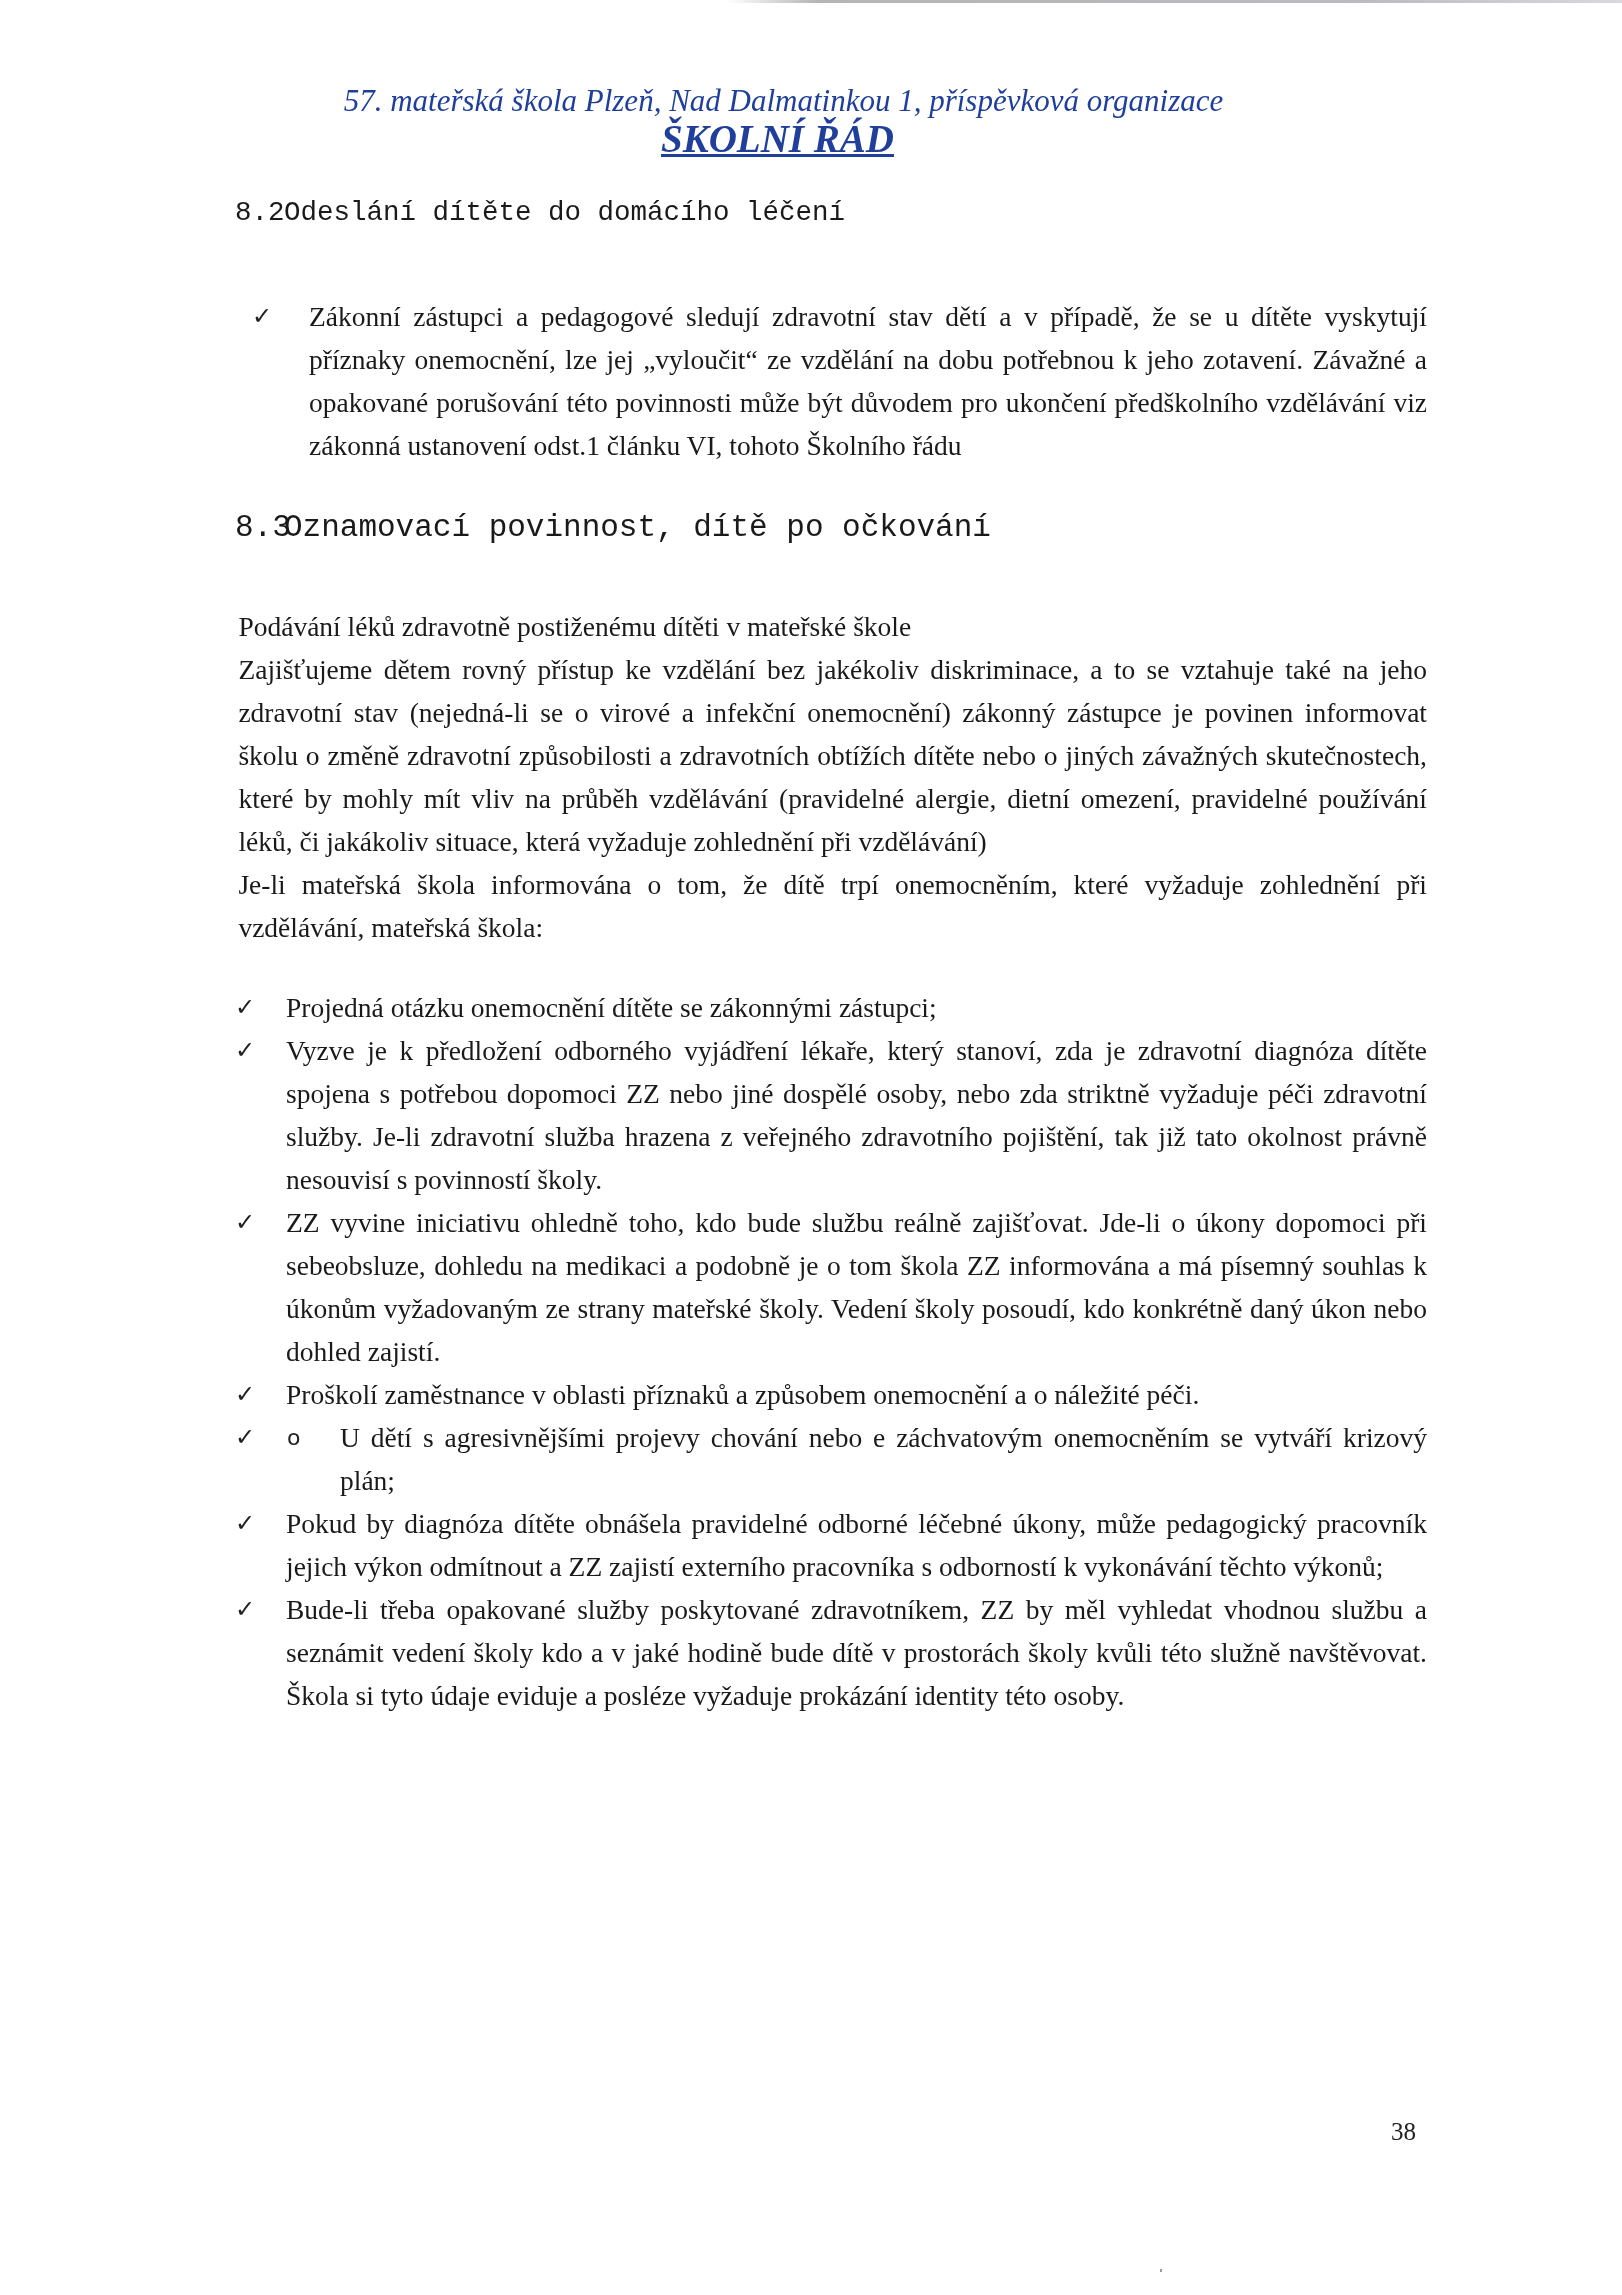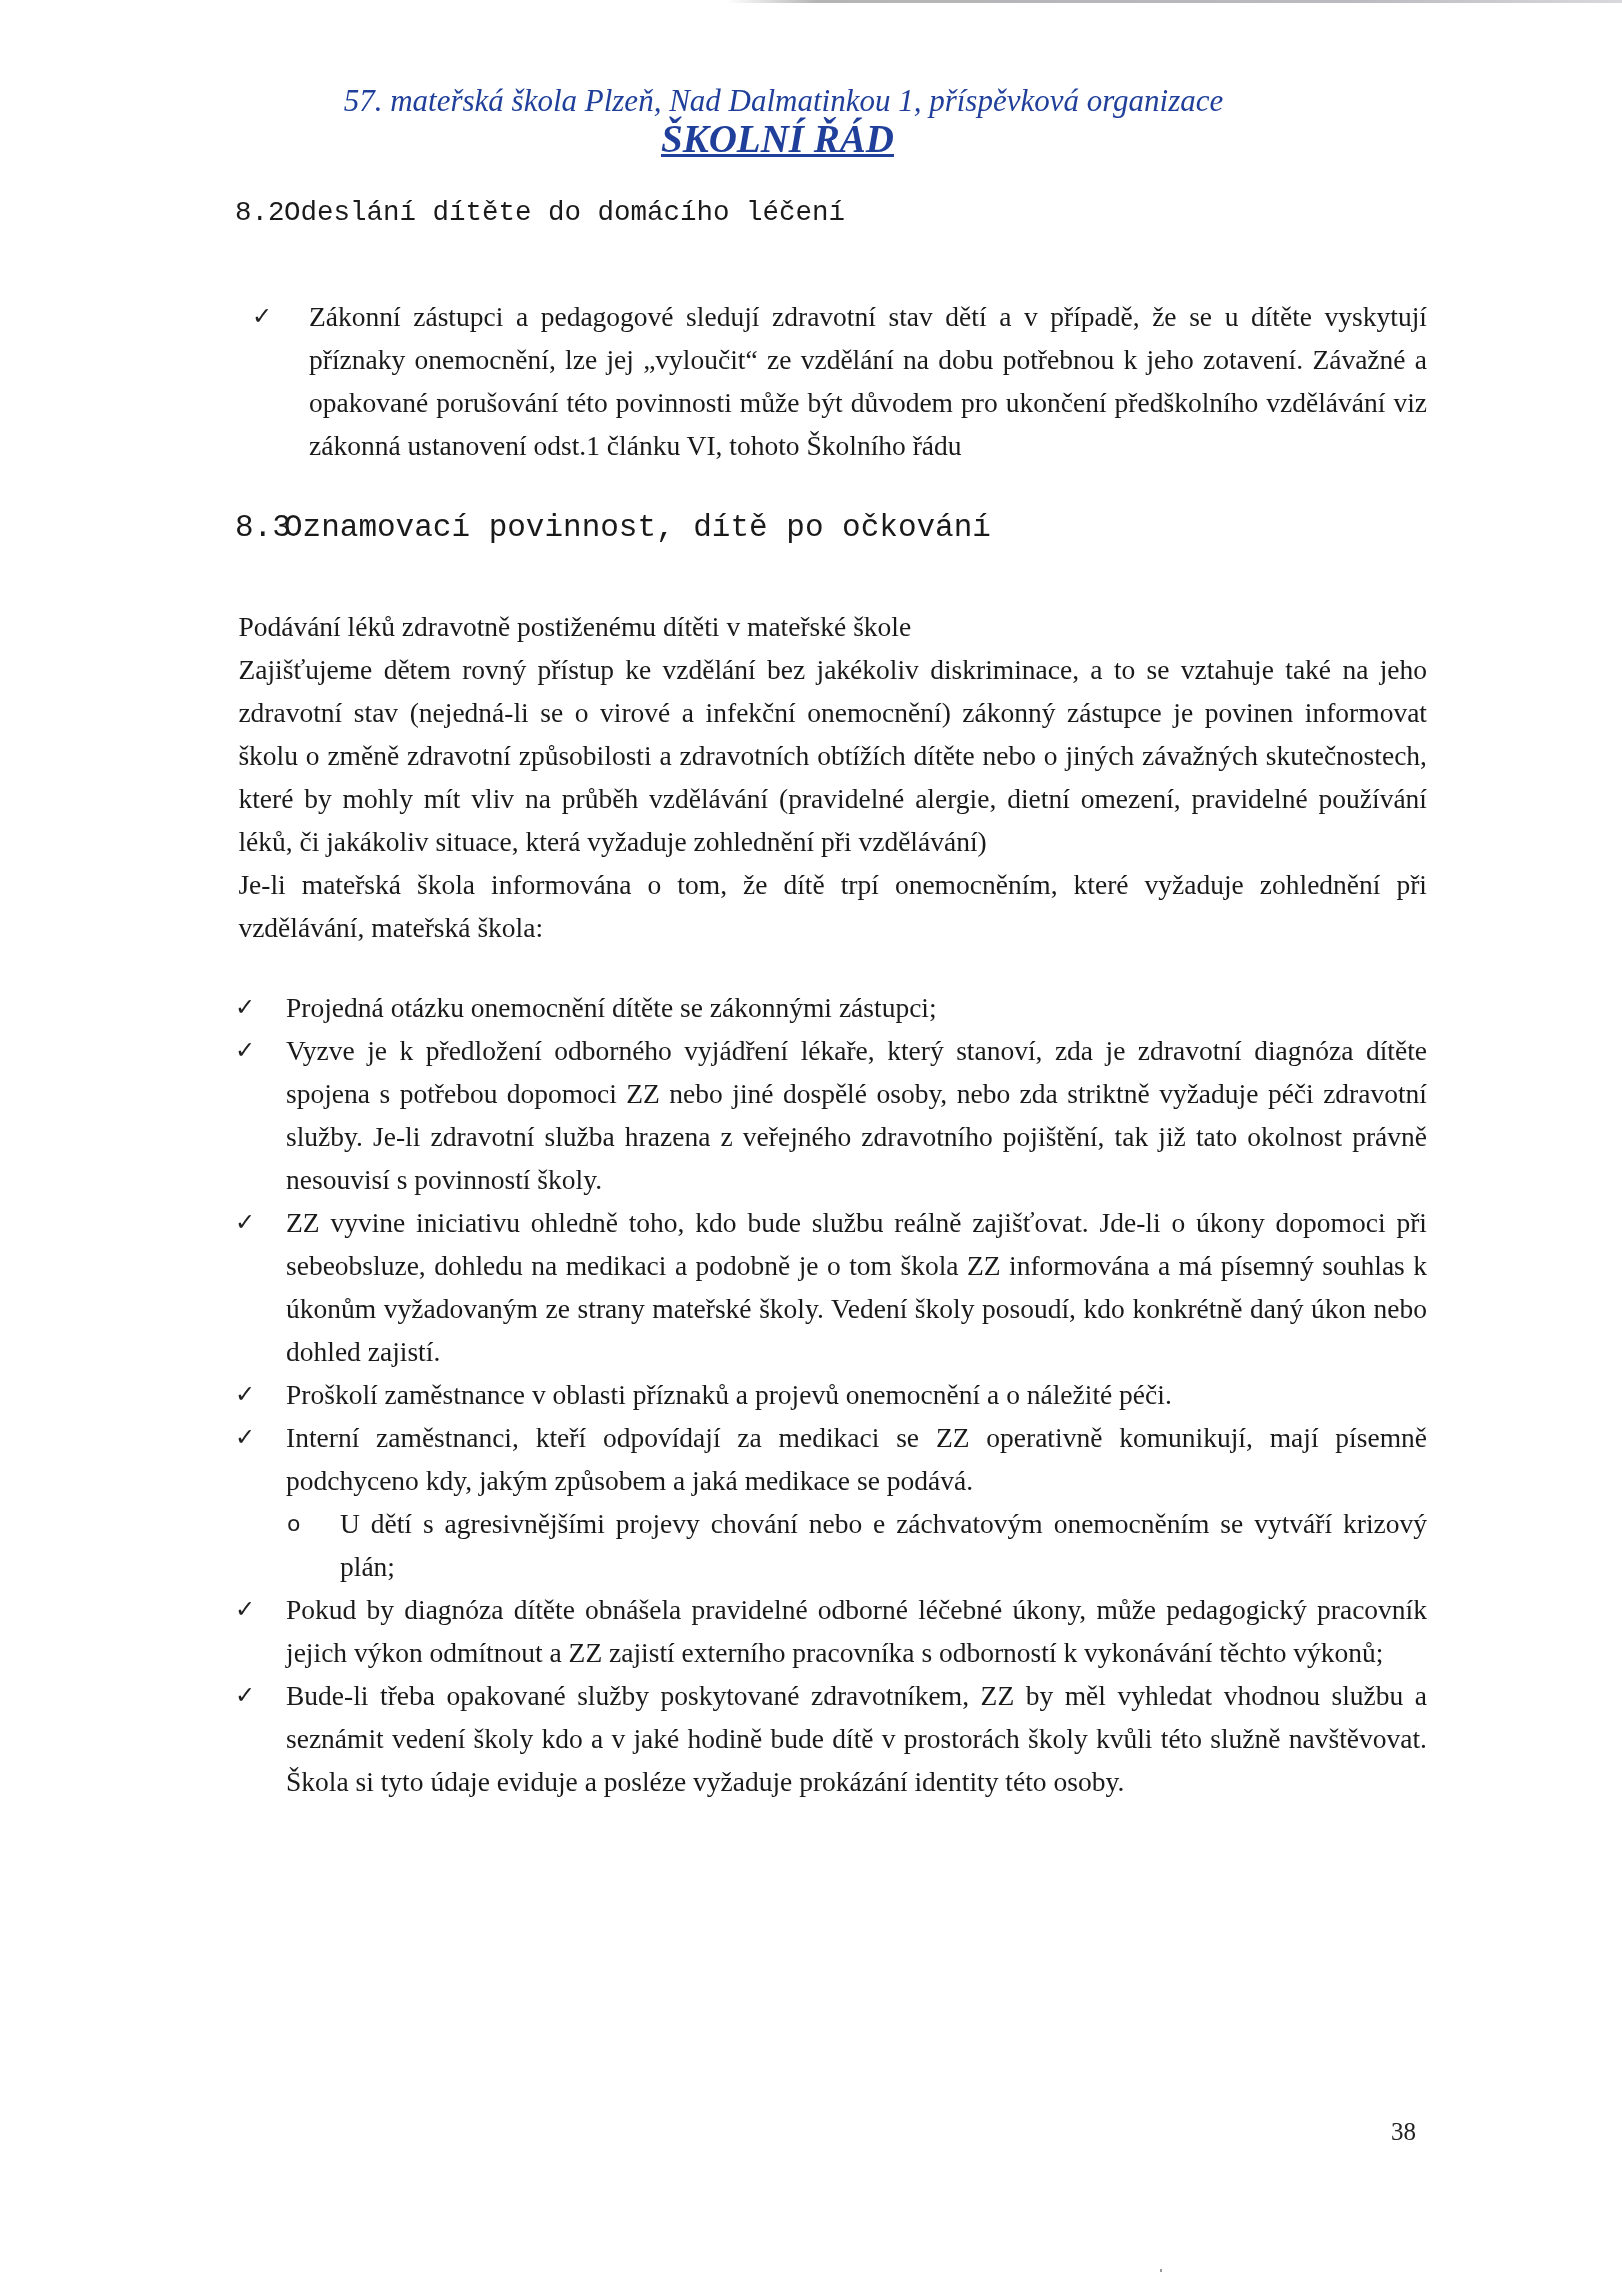--- a/index.html
+++ b/index.html
@@ -179,25 +179,24 @@
       <li class="check-item">
         <span class="check-icon">✓</span>
         <span>Vyzve je k předložení odborného vyjádření lékaře, který stanoví, zda je zdravotní diagnóza dítěte spojena s potřebou dopomoci ZZ nebo jiné dospělé osoby, nebo zda striktně vyžaduje péči zdravotní služby. Je-li zdravotní služba hrazena z veřejného zdravotního pojištění, tak již tato okolnost právně nesouvisí s povinností školy.</span>
       </li>
       <li class="check-item">
         <span class="check-icon">✓</span>
         <span>ZZ vyvine iniciativu ohledně toho, kdo bude službu reálně zajišťovat. Jde-li o úkony dopomoci při sebeobsluze, dohledu na medikaci a podobně je o tom škola ZZ informována a má písemný souhlas k úkonům vyžadovaným ze strany mateřské školy. Vedení školy posoudí, kdo konkrétně daný úkon nebo dohled zajistí.</span>
       </li>
       <li class="check-item">
         <span class="check-icon">✓</span>
-        <span>Proškolí zaměstnance v oblasti příznaků a projevů onemocnění a o náležité péči.</span>
-      </li>
-      <li class="check-item">
-        <span class="check-icon">✓</span>
-        <span>Interní zaměstnanci, kteří odpovídají za medikaci se ZZ operativně komunikují, mají písemně podchyceno kdy, jakým způsobem a jaká medikace se podává.</span>
+        <span>Proškolí zaměstnance v oblasti příznaků a způsobem onemocnění a o náležité péči.</span>
+      </li>
+      <li class="check-item">
+        <span class="check-icon">✓</span>
       </li>
       <li class="sub-item">
         <span class="sub-bullet">o</span>
         <span>U dětí s agresivnějšími projevy chování nebo e záchvatovým onemocněním se vytváří krizový plán;</span>
       </li>
       <li class="check-item">
         <span class="check-icon">✓</span>
         <span>Pokud by diagnóza dítěte obnášela pravidelné odborné léčebné úkony, může pedagogický pracovník jejich výkon odmítnout a ZZ zajistí externího pracovníka s odborností k vykonávání těchto výkonů;</span>
       </li>
       <li class="check-item">

